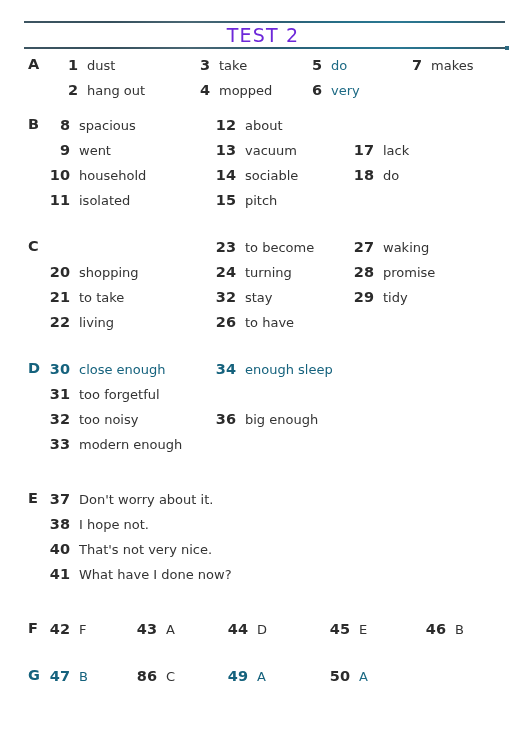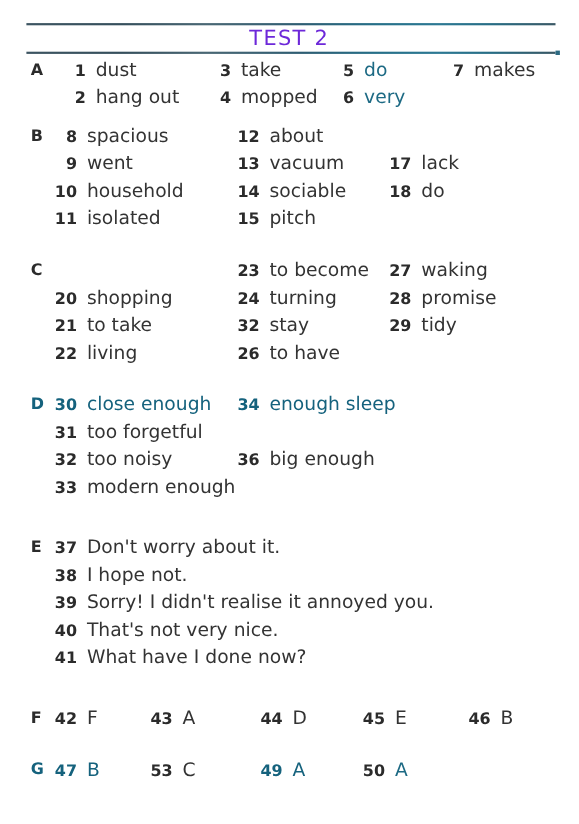--- a/index.html
+++ b/index.html
@@ -87,42 +87,42 @@
     width: 22px;
     text-align: right;
     font-size: 14.5px;
     font-weight: 700;
     font-family: "DejaVu Sans", sans-serif;
     color: #2b2b2b;
   }
   .cell .ans {
     display: inline-block;
     margin-left: 9px;
-    font-size: 17px;
+    font-size: 13px;
     font-weight: 400;
     font-family: "DejaVu Sans", sans-serif;
     color: #333333;
   }
   
   .tint .num, .tint .ans, .tint.sec-letter { color: #15627d; }
   .tint-soft .ans { color: #1d6a84; }
 
   
   .colA1 { left: 56px; }
   .colA2 { left: 188px; }
   .colA3 { left: 300px; }
   .colA4 { left: 400px; }
 
   .colB1 { left: 48px; }
   .colB2 { left: 214px; }
   .colB3 { left: 352px; }
 
   .colF1 { left: 48px; }
   .colF2 { left: 135px; }
-  .colF3 { left: 235px; }
+  .colF3 { left: 226px; }
   .colF4 { left: 328px; }
   .colF5 { left: 424px; }
 
   .spacer-sm { height: 10px; }
   .spacer-md { height: 22px; }
   .spacer-lg { height: 30px; }
 
   .sentence .ans { white-space: nowrap; }
 </style>
 </head>
@@ -294,25 +294,20 @@
         <span class="num">37</span><span class="ans">Don't worry about it.</span>
       </span>
     </div>
     <div class="row sentence">
       <span class="cell colB1">
         <span class="num">38</span><span class="ans">I hope not.</span>
       </span>
     </div>
     <div class="row sentence">
       <span class="cell colB1">
-        <span class="num">39</span><span class="ans">Sorry! I didn't realise it annoyed you.</span>
-      </span>
-    </div>
-    <div class="row sentence">
-      <span class="cell colB1">
         <span class="num">40</span><span class="ans">That's not very nice.</span>
       </span>
     </div>
     <div class="row sentence">
       <span class="cell colB1">
         <span class="num">41</span><span class="ans">What have I done now?</span>
       </span>
     </div>
   </div>
 
@@ -341,21 +336,21 @@
 
   <div class="spacer-md"></div>
 
   <div class="section">
     <div class="row">
       <span class="sec-letter tint">G</span>
       <span class="cell colF1 tint">
         <span class="num">47</span><span class="ans">B</span>
       </span>
       <span class="cell colF2">
-        <span class="num">53</span><span class="ans">C</span>
+        <span class="num">86</span><span class="ans">C</span>
       </span>
       <span class="cell colF3 tint">
         <span class="num">49</span><span class="ans">A</span>
       </span>
       <span class="cell colF4 tint-soft">
         <span class="num">50</span><span class="ans">A</span>
       </span>
     </div>
   </div>
 

